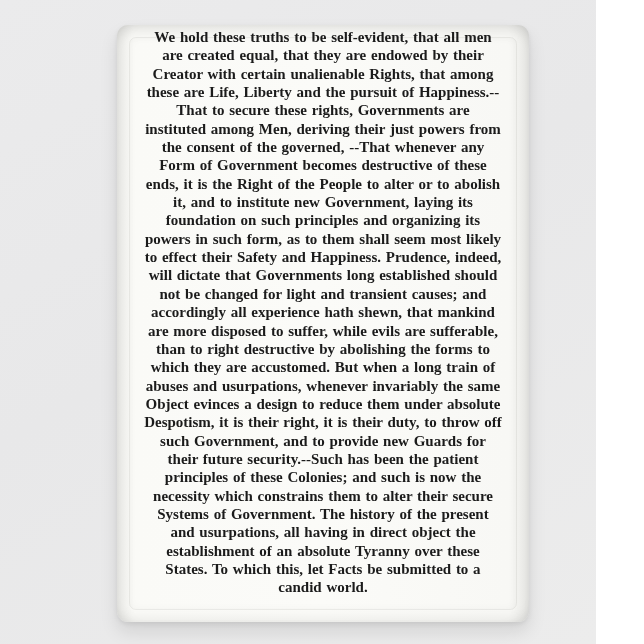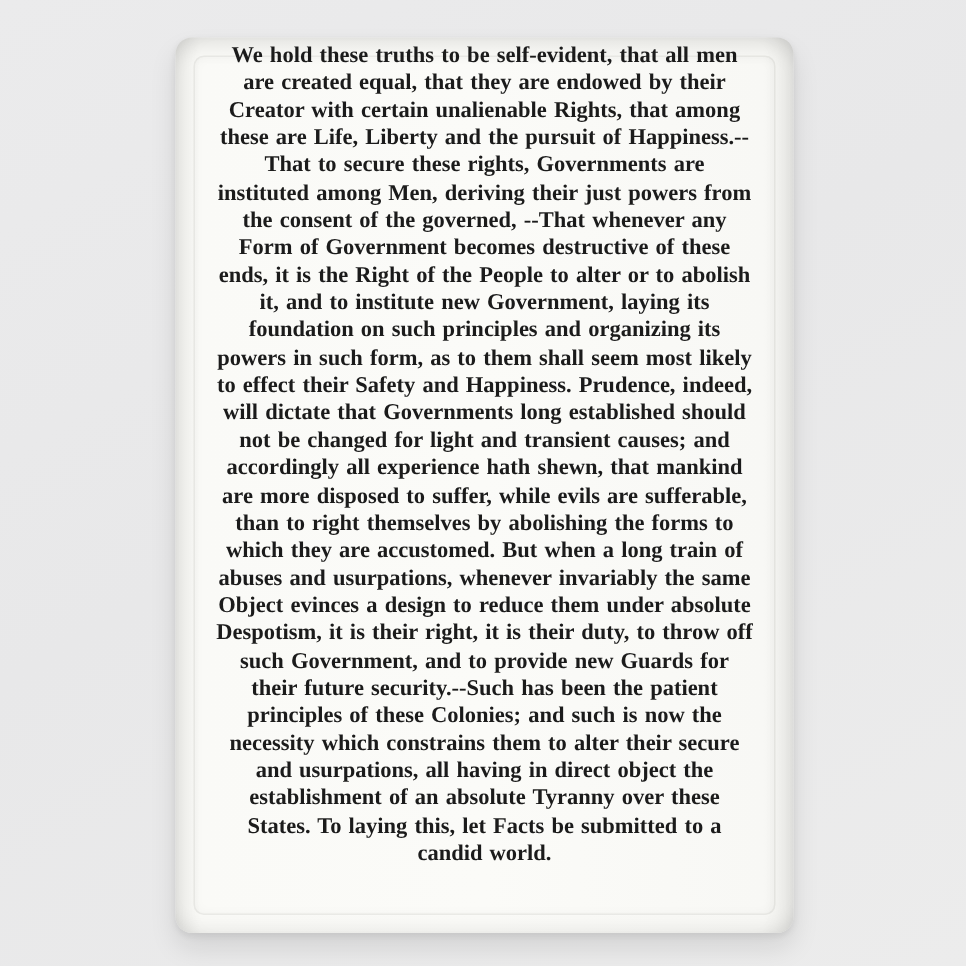--- a/index.html
+++ b/index.html
@@ -5,21 +5,21 @@
   html, body {
     margin: 0;
     padding: 0;
     width: 644px;
     height: 644px;
     overflow: hidden;
     font-family: "Liberation Serif", "DejaVu Serif", serif;
   }
   .stage {
     position: relative;
-    width: 644px;
+    width: 596px;
     height: 644px;
     background: linear-gradient(150deg, #ebebec 0%, #e8e8e9 45%, #ececec 100%);
   }
   .banner {
     position: absolute;
     left: 117px;
     top: 25px;
     width: 412px;
     height: 597px;
     border-radius: 11px;
@@ -77,28 +77,29 @@
         <div class="line">Form of Government becomes destructive of these</div>
         <div class="line">ends, it is the Right of the People to alter or to abolish</div>
         <div class="line">it, and to institute new Government, laying its</div>
         <div class="line">foundation on such principles and organizing its</div>
         <div class="line">powers in such form, as to them shall seem most likely</div>
         <div class="line">to effect their Safety and Happiness. Prudence, indeed,</div>
         <div class="line">will dictate that Governments long established should</div>
         <div class="line">not be changed for light and transient causes; and</div>
         <div class="line">accordingly all experience hath shewn, that mankind</div>
         <div class="line">are more disposed to suffer, while evils are sufferable,</div>
-        <div class="line">than to right themselves by abolishing the forms to</div>
+        <div class="line">than to right destructive by abolishing the forms to</div>
         <div class="line">which they are accustomed. But when a long train of</div>
         <div class="line">abuses and usurpations, whenever invariably the same</div>
         <div class="line">Object evinces a design to reduce them under absolute</div>
         <div class="line">Despotism, it is their right, it is their duty, to throw off</div>
         <div class="line">such Government, and to provide new Guards for</div>
         <div class="line">their future security.--Such has been the patient</div>
         <div class="line">principles of these Colonies; and such is now the</div>
         <div class="line">necessity which constrains them to alter their secure</div>
+        <div class="line">Systems of Government. The history of the present</div>
         <div class="line">and usurpations, all having in direct object the</div>
         <div class="line">establishment of an absolute Tyranny over these</div>
-        <div class="line">States. To laying this, let Facts be submitted to a</div>
+        <div class="line">States. To which this, let Facts be submitted to a</div>
         <div class="line">candid world.</div>
       </div>
   </div>
 </div>
 
 </body></html>

